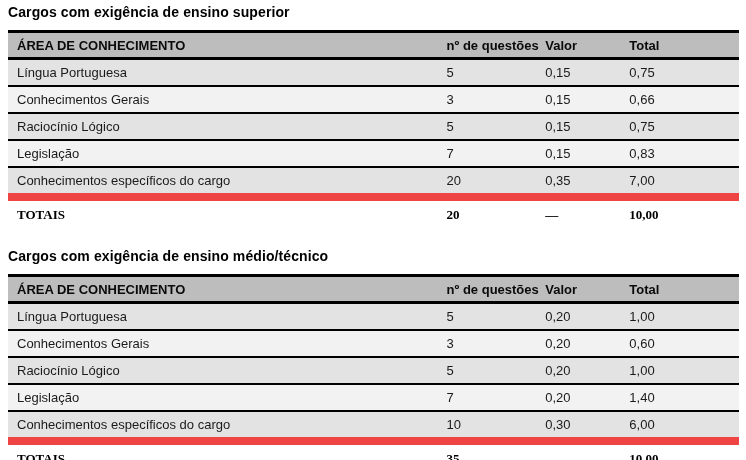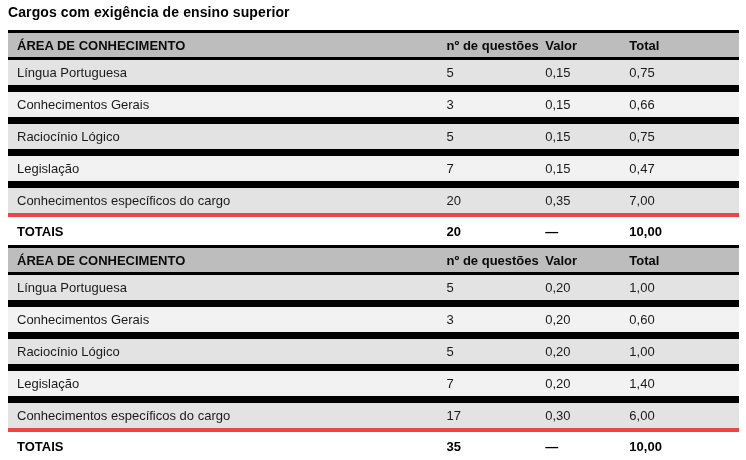--- a/index.html
+++ b/index.html
@@ -56,34 +56,35 @@
     background: #bdbdbd;
     border-top: 3px solid #000000;
     border-bottom: 3px solid #000000;
   }
   thead th {
     font-weight: bold;
     color: #0a0a0a;
     height: 24px;
   }
   tbody tr {
-    border-bottom: 7px solid #000000;
+    border-bottom: 2px solid #000000;
   }
   tbody tr:nth-child(odd) { background: #e3e3e3; }
   tbody tr:nth-child(even) { background: #f2f2f2; }
   tbody tr:last-child {
-    border-bottom: 4px solid #ef4444;
+    border-bottom: 8px solid #ef4444;
   }
   tfoot tr {
     background: #ffffff;
   }
   tfoot td {
     font-weight: bold;
     color: #000000;
     height: 28px;
+    font-family: Liberation Serif, serif;
   }
 </style>
 </head>
 <body>
 
 <div class="page">
 
   <section class="section-1">
     <h2 class="table-title">Cargos com exigência de ensino superior</h2>
     <table class="exam-table">
@@ -117,41 +118,42 @@
         <tr>
           <td class="cell-left">Raciocínio Lógico</td>
           <td class="cell-center">5</td>
           <td class="cell-center">0,15</td>
           <td class="cell-center">0,75</td>
         </tr>
         <tr>
           <td class="cell-left">Legislação</td>
           <td class="cell-center">7</td>
           <td class="cell-center">0,15</td>
-          <td class="cell-center">0,47</td>
+          <td class="cell-center">0,83</td>
         </tr>
         <tr>
           <td class="cell-left">Conhecimentos específicos do cargo</td>
           <td class="cell-center">20</td>
           <td class="cell-center">0,35</td>
           <td class="cell-center">7,00</td>
         </tr>
       </tbody>
       <tfoot>
         <tr>
           <td class="cell-left">TOTAIS</td>
           <td class="cell-center">20</td>
           <td class="cell-center">—</td>
           <td class="cell-center">10,00</td>
         </tr>
       </tfoot>
     </table>
   </section>
 
   <section class="section-2">
+    <h2 class="table-title">Cargos com exigência de ensino médio/técnico</h2>
     <table class="exam-table">
       <colgroup>
         <col class="c1">
           <col class="c2">
           <col class="c3">
           <col class="c4">
       </colgroup>
       <thead>
         <tr>
           <th class="cell-left">ÁREA DE CONHECIMENTO</th>
@@ -180,21 +182,21 @@
           <td class="cell-center">1,00</td>
         </tr>
         <tr>
           <td class="cell-left">Legislação</td>
           <td class="cell-center">7</td>
           <td class="cell-center">0,20</td>
           <td class="cell-center">1,40</td>
         </tr>
         <tr>
           <td class="cell-left">Conhecimentos específicos do cargo</td>
-          <td class="cell-center">17</td>
+          <td class="cell-center">10</td>
           <td class="cell-center">0,30</td>
           <td class="cell-center">6,00</td>
         </tr>
       </tbody>
       <tfoot>
         <tr>
           <td class="cell-left">TOTAIS</td>
           <td class="cell-center">35</td>
           <td class="cell-center">—</td>
           <td class="cell-center">10,00</td>

